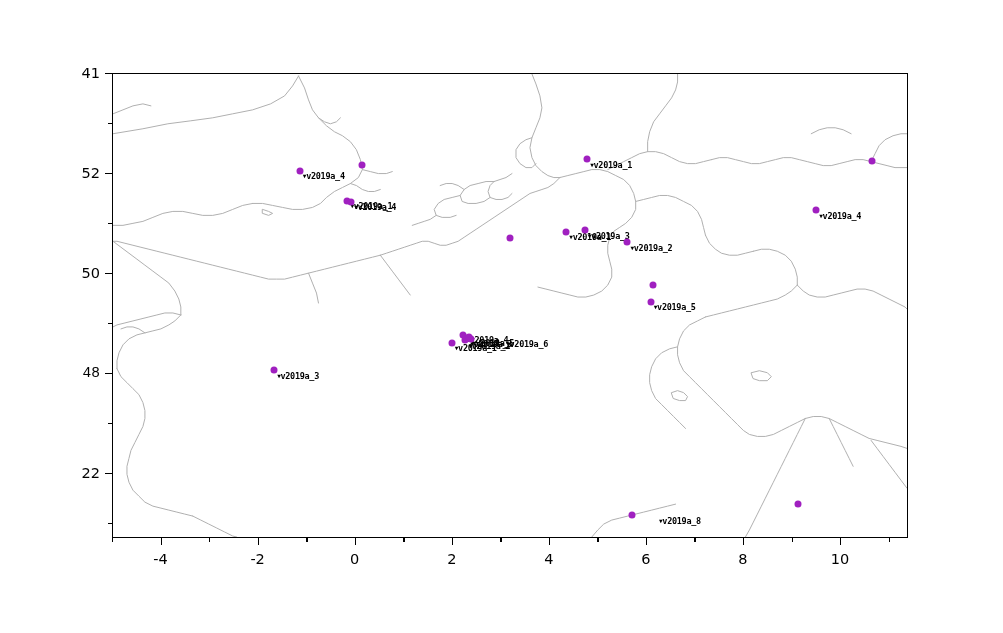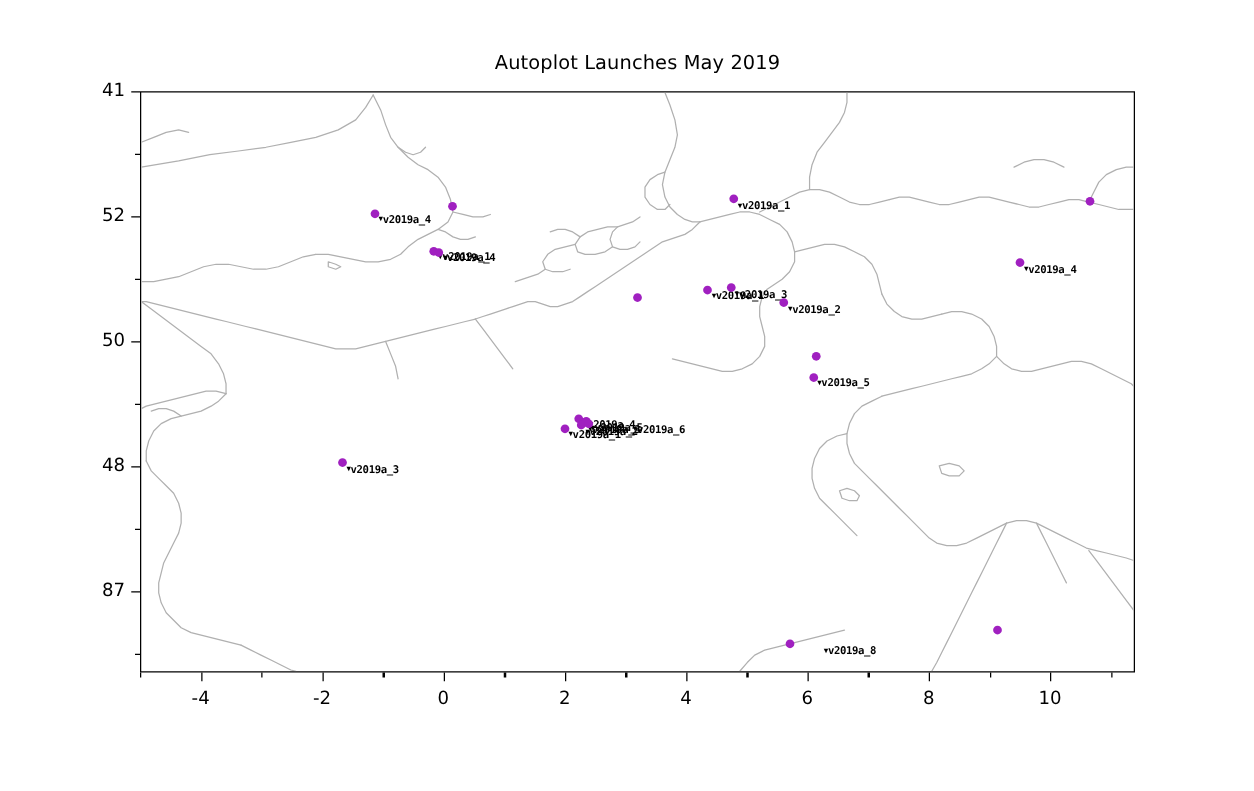--- a/index.html
+++ b/index.html
@@ -99,21 +99,20 @@
     text-align: right;
     transform: translateY(-50%);
     font-family: "DejaVu Sans", sans-serif;
   }
 </style>
 </head>
 <body>
 
 <div id="figure">
 
-  <div id="chart-title">Autoplot Launches May 2019</div>
 
   <div id="plot-area">
     <svg id="map-svg" viewBox="0 0 796 465" preserveAspectRatio="none">
       <g fill="none" stroke="#b0b0b0" stroke-width="1" stroke-linejoin="round" stroke-linecap="round">
 
         <path d="M0,60 L30,55 L55,50 L78,47 L100,44 L120,40 L140,36 L158,30 L172,22 L180,12 L186,2"></path>
         <path d="M186,2 L192,14 L196,26 L200,36 L206,44 L214,52 L222,58 L230,62 L238,68 L244,76 L248,86 L250,96 L246,104 L238,110 L230,114 L222,118 L214,124 L208,130 L200,134 L190,136 L180,136 L170,134 L160,132 L150,130 L140,130"></path>
         <path d="M140,130 L130,132 L120,136 L110,140 L100,142 L90,142 L80,140 L70,138 L60,138 L50,140 L40,144 L30,148 L20,150 L10,152 L0,152"></path>
 
         <path d="M238,110 L244,112 L250,116 L256,118 L262,118 L268,116"></path>
@@ -239,23 +238,23 @@
       <div class="tick-x" style="left: 112px; top: 538px; height: 4px;"></div>
       <div class="tick-x" style="left: 209.073px; top: 538px; height: 4px;"></div>
       <div class="tick-x" style="left: 306.146px; top: 538px; height: 4px;"></div>
       <div class="tick-x" style="left: 403.22px; top: 538px; height: 4px;"></div>
       <div class="tick-x" style="left: 500.293px; top: 538px; height: 4px;"></div>
       <div class="tick-x" style="left: 597.366px; top: 538px; height: 4px;"></div>
       <div class="tick-x" style="left: 694.439px; top: 538px; height: 4px;"></div>
       <div class="tick-x" style="left: 791.512px; top: 538px; height: 4px;"></div>
       <div class="tick-x" style="left: 888.585px; top: 538px; height: 4px;"></div>
       <div class="tick-y" style="left: 105px; top: 473px; width: 7px;"></div>
-      <div class="ticklabel-y" style="left: 54px; width: 46px; top: 473px;">87</div>
+      <div class="ticklabel-y" style="left: 54px; width: 46px; top: 473px;">22</div>
       <div class="tick-y" style="left: 105px; top: 373px; width: 7px;"></div>
-      <div class="ticklabel-y" style="left: 54px; width: 46px; top: 373px;">48</div>
+      <div class="ticklabel-y" style="left: 54px; width: 46px; top: 373px; font-family: Liberation Mono, monospace;">48</div>
       <div class="tick-y" style="left: 105px; top: 273px; width: 7px;"></div>
       <div class="ticklabel-y" style="left: 54px; width: 46px; top: 273px;">50</div>
       <div class="tick-y" style="left: 105px; top: 173px; width: 7px;"></div>
       <div class="ticklabel-y" style="left: 54px; width: 46px; top: 173px;">52</div>
       <div class="tick-y" style="left: 105px; top: 73px; width: 7px;"></div>
       <div class="ticklabel-y" style="left: 54px; width: 46px; top: 73px;">41</div>
       <div class="tick-y" style="left: 108px; top: 523px; width: 4px;"></div>
       <div class="tick-y" style="left: 108px; top: 423px; width: 4px;"></div>
       <div class="tick-y" style="left: 108px; top: 323px; width: 4px;"></div>
       <div class="tick-y" style="left: 108px; top: 223px; width: 4px;"></div>

